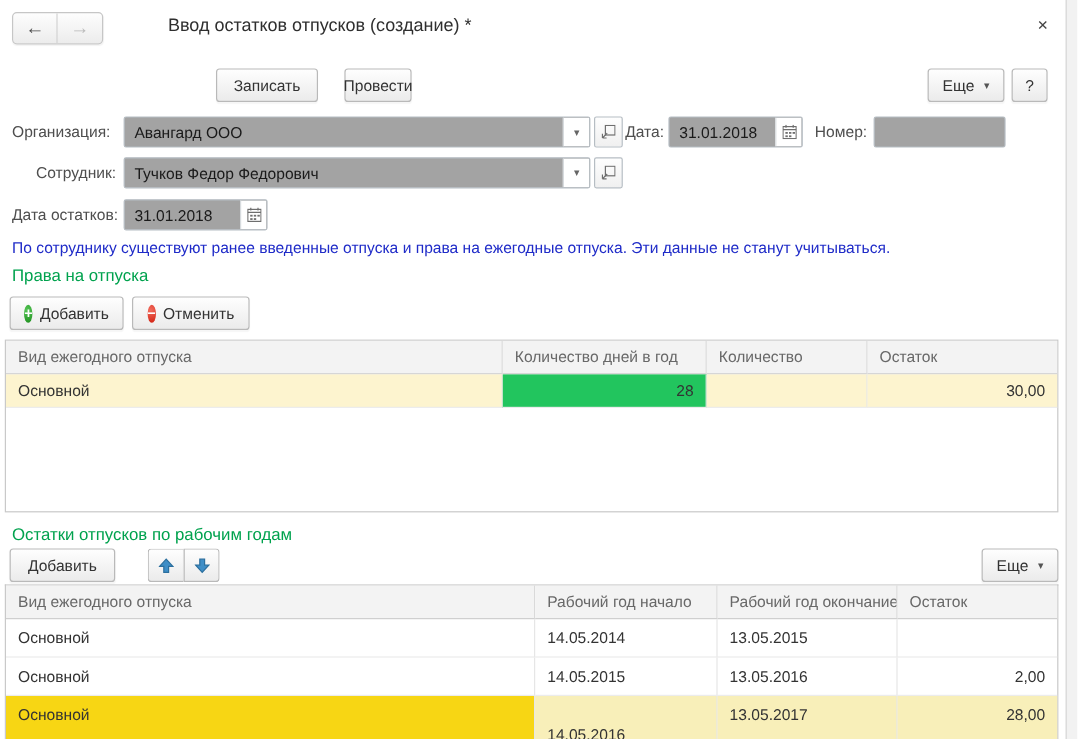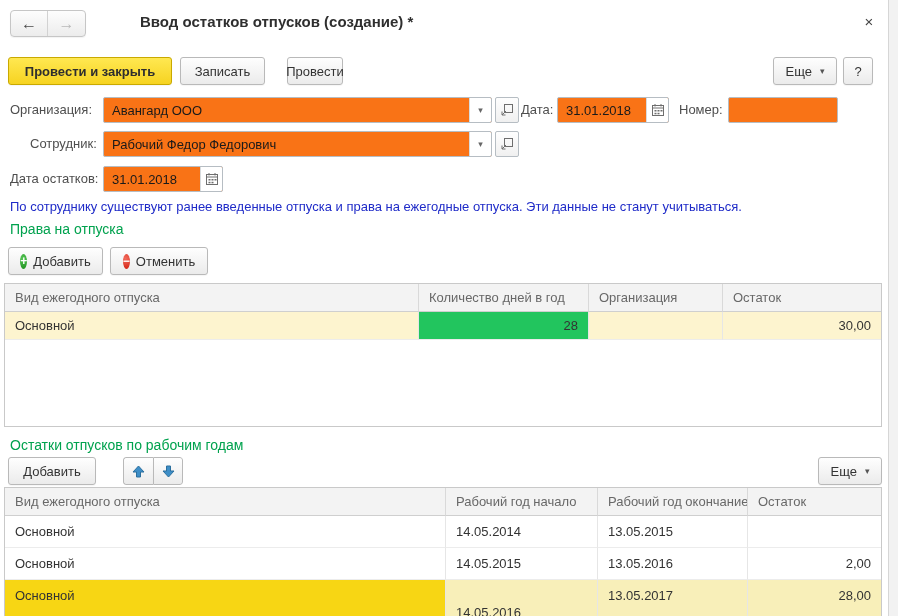--- a/index.html
+++ b/index.html
@@ -13,39 +13,39 @@
   .navgroup {
     position:absolute; left:10px; top:10px; display:flex;
     border:1px solid #c6c6c6; border-radius:4px; overflow:hidden;
     background:linear-gradient(#fdfdfd,#ececec);
     box-shadow:0 1px 1px rgba(0,0,0,.05);
   }
   .navbtn { width:37px; height:25px; display:flex; align-items:center; justify-content:center;
     font-size:16px; cursor:pointer; }
   .navbtn.back { color:#4a4a4a; border-right:1px solid #d2d2d2; }
   .navbtn.fwd  { color:#b9b9b9; }
-  .title { position:absolute; left:140px; top:13px; font-size:15px; font-weight:bold; color:#2f2f2f; }
+  .title { position:absolute; left:140px; top:13px; font-size:15px; font-weight:normal; color:#2f2f2f; }
   .close-x { position:absolute; left:858px; top:10px; width:22px; height:22px;
     display:flex; align-items:center; justify-content:center; font-size:15px; color:#444; cursor:pointer; }
   
   .btn {
     display:inline-flex; align-items:center; justify-content:center; gap:6px;
     height:28px; padding:0 14px; border:1px solid #b9b9b9; border-radius:3px;
     background:linear-gradient(#fefefe,#ebebeb); color:#333; font-size:13px; cursor:pointer;
     box-shadow:0 1px 1px rgba(0,0,0,.04);
   }
   .btn-yellow {
     background:linear-gradient(#ffe851,#f6d321); border-color:#c9a900; font-weight:bold; color:#2e2e2e;
   }
   .caret { font-size:9px; color:#555; margin-left:2px; }
   .toolbar-btn { position:absolute; top:57px; }
   
   .lbl { position:absolute; color:#4e4e4e; }
   .field {
-    position:absolute; height:26px; background:#f97316; border:1px solid #b6bdc3; border-radius:2px;
+    position:absolute; height:26px; background:#a3a3a3; border:1px solid #b6bdc3; border-radius:2px;
     display:flex; align-items:stretch; overflow:hidden;
   }
   .field .val { flex:1; display:flex; align-items:center; padding:0 8px; color:#1a1a1a; white-space:nowrap; }
   .field .zone {
     width:22px; display:flex; align-items:center; justify-content:center;
     border-left:1px solid #d7dbde; color:#666; font-size:9px; cursor:pointer; background:#fff;
   }
   .sqbtn {
     position:absolute; width:24px; height:26px; border:1px solid #b6bdc3; border-radius:2px;
     background:linear-gradient(#fefefe,#f0f0f0); display:flex; align-items:center; justify-content:center; cursor:pointer;
@@ -92,21 +92,20 @@
       </div>
     <div class="navbtn fwd">
         <span>→</span>
       </div>
   </div>
   <div class="title">Ввод остатков отпусков (создание) *</div>
   <div class="close-x">
       <span>×</span>
     </div>
 
-  <button class="btn btn-yellow toolbar-btn" style="left:8px;width:164px;">Провести и закрыть</button>
   <button class="btn toolbar-btn" style="left:180px;width:85px;text-align:center;">Записать</button>
   <button class="btn toolbar-btn" style="left:287px;width:56px;">Провести</button>
   <button class="btn toolbar-btn" style="left:773px;width:64px;">
     <span>Еще</span>
     <span class="caret">▾</span>
   </button>
   <button class="btn toolbar-btn" style="left:843px;width:30px;padding:0;">?</button>
 
   <div class="lbl" style="left:10px;top:102px;">Организация:</div>
   <div class="field" style="left:103px;top:97px;width:389px;">
@@ -138,21 +137,21 @@
         </svg>
     </div>
   </div>
   <div class="lbl" style="left:679px;top:102px;">Номер:</div>
   <div class="field" style="left:728px;top:97px;width:110px;">
     <input class="plain" value="" style="">
   </div>
 
   <div class="lbl" style="left:10px;top:136px;margin-left:20px;">Сотрудник:</div>
   <div class="field" style="left:103px;top:131px;width:389px;">
-    <div class="val">Рабочий Федор Федорович</div>
+    <div class="val">Тучков Федор Федорович</div>
     <div class="zone">
         <span>▾</span>
       </div>
   </div>
   <div class="sqbtn" style="left:495px;top:131px;">
     <svg width="12" height="12" viewBox="0 0 12 12">
         <rect x="3.5" y="0.5" width="8" height="8" fill="none" stroke="#6e6e6e"></rect>
         <path d="M5 7 L1 11 M1 11 L1 7.5 M1 11 L4.5 11" stroke="#6e6e6e" fill="none"></path>
       </svg>
   </div>
@@ -185,21 +184,21 @@
   </button>
   <button class="btn" style="position:absolute;left:110px;top:247px;width:98px;">
     <span class="circle red">−</span>
     <span>Отменить</span>
   </button>
 
   <div class="tbl t1" style="top:283px;height:144px;">
     <div class="trow">
       <div class="th">Вид ежегодного отпуска</div>
       <div class="th">Количество дней в год</div>
-      <div class="th">Организация</div>
+      <div class="th">Количество</div>
       <div class="th">Остаток</div>
     </div>
     <div class="trow row-pale">
       <div class="td">Основной</div>
       <div class="td num active-cell">28</div>
       <div class="td"></div>
       <div class="td num">30,00</div>
     </div>
   </div>
 

